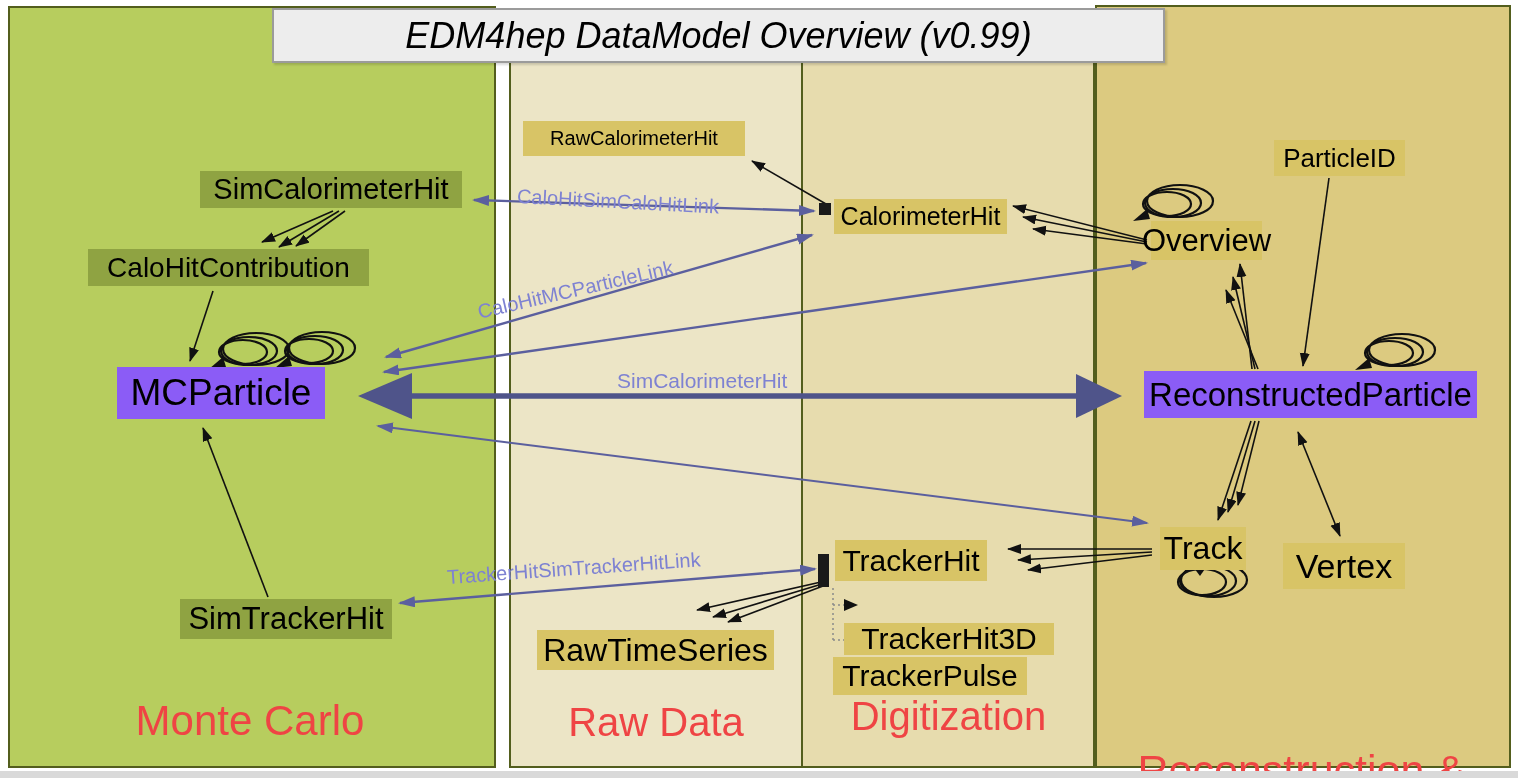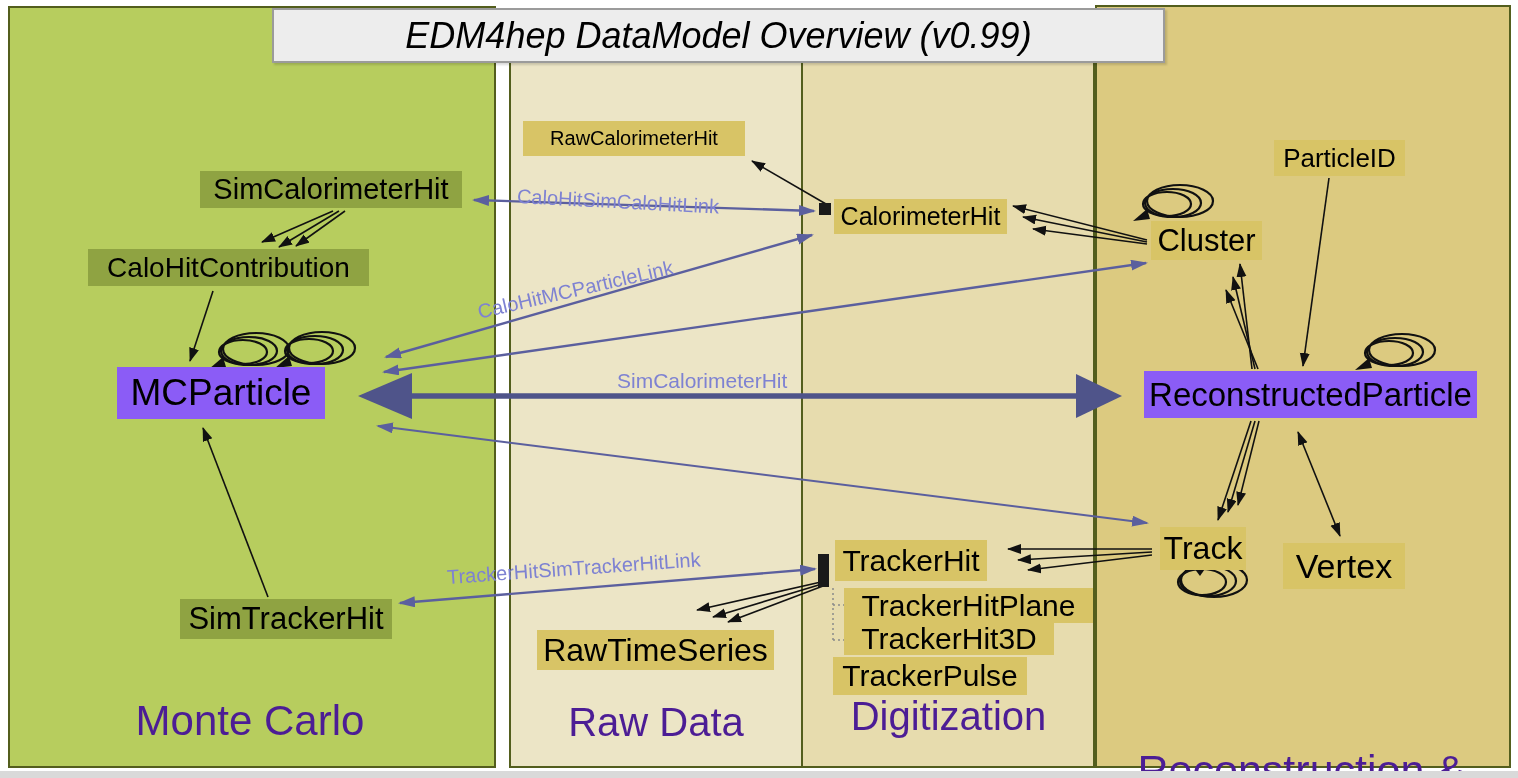--- a/index.html
+++ b/index.html
@@ -3,21 +3,21 @@
 <meta charset="utf-8">
 <style>
   html,body{margin:0;padding:0;background:#ffffff;}
   #canvas{position:relative;width:1518px;height:778px;background:#ffffff;overflow:hidden;
           font-family:"Liberation Sans",sans-serif;}
   .col{position:absolute;box-sizing:border-box;border:2px solid #535e1d;}
   .col-mc{left:8px;top:6px;width:488px;height:762px;background:#b7cd5e;}
   .col-raw{left:509px;top:61px;width:294px;height:707px;background:#ece5c6;border-right:none;}
   .col-digi{left:801px;top:61px;width:294px;height:707px;background:#e7dcae;}
   .col-reco{left:1095px;top:5px;width:416px;height:763px;background:#dcca80;}
-  .col-label{position:absolute;color:#4c1d95;white-space:pre;}
+  .col-label{position:absolute;color:#ef4444;white-space:pre;}
   .title-box{position:absolute;left:272px;top:8px;width:889px;height:51px;background:#ededed;
              border:2px solid #9b9b9b;color:#000000;font-style:italic;font-size:36px;
              display:flex;align-items:center;justify-content:center;box-shadow:2px 2px 2px rgba(0,0,0,.15);}
   .node{position:absolute;display:flex;align-items:center;justify-content:center;
         color:#000;white-space:nowrap;}
   .node-olive{background:#8fa342;}
   .node-tan{background:#d8c466;}
   .node-gray{background:#8b5cf6;}
   .link-label{position:absolute;color:#7e82d2;white-space:nowrap;transform-origin:left center;}
   svg{position:absolute;left:0;top:0;}
@@ -162,26 +162,25 @@
   <div class="node node-olive" style="left:200px;top:171px;width:262px;height:37px;font-size:29px;">SimCalorimeterHit</div>
   <div class="node node-olive" style="left:88px;top:249px;width:281px;height:37px;font-size:28px;">CaloHitContribution</div>
   <div class="node node-gray" style="left:117px;top:367px;width:208px;height:52px;font-size:37px;">MCParticle</div>
   <div class="node node-olive" style="left:180px;top:599px;width:212px;height:40px;font-size:31px;">SimTrackerHit</div>
 
   <div class="node node-tan" style="left:523px;top:121px;width:222px;height:35px;font-size:20px;">RawCalorimeterHit</div>
   <div class="node node-tan" style="left:537px;top:630px;width:237px;height:40px;font-size:32px;">RawTimeSeries</div>
 
   <div class="node node-tan" style="left:834px;top:199px;width:173px;height:35px;font-size:25px;">CalorimeterHit</div>
   <div class="node node-tan" style="left:835px;top:540px;width:152px;height:41px;font-size:30px;">TrackerHit</div>
-  <div class="node node-tan" style="left:844px;top:588px;width:249px;height:35px;font-size:30px;">TrackerHitPlane</div>
   <div class="node node-tan" style="left:844px;top:623px;width:210px;height:32px;font-size:30px;">TrackerHit3D</div>
   <div class="node node-tan" style="left:833px;top:657px;width:194px;height:38px;font-size:30px;">TrackerPulse</div>
 
   <div class="node node-tan" style="left:1274px;top:140px;width:131px;height:36px;font-size:26px;">ParticleID</div>
-  <div class="node node-tan" style="left:1151px;top:221px;width:111px;height:39px;font-size:31px;">Cluster</div>
+  <div class="node node-tan" style="left:1151px;top:221px;width:111px;height:39px;font-size:31px;">Overview</div>
   <div class="node node-gray" style="left:1144px;top:371px;width:333px;height:47px;font-size:33px;">ReconstructedParticle</div>
   <div class="node node-tan" style="left:1160px;top:527px;width:86px;height:43px;font-size:32px;">Track</div>
   <div class="node node-tan" style="left:1283px;top:543px;width:122px;height:46px;font-size:34px;">Vertex</div>
 
   <div class="link-label" style="left:517px;top:185px;font-size:20px;transform:rotate(3deg);">CaloHitSimCaloHitLink</div>
   <div class="link-label" style="left:478px;top:301px;font-size:20px;transform:rotate(-13deg);">CaloHitMCParticleLink</div>
   <div class="link-label" style="left:617px;top:369px;font-size:21px;">SimCalorimeterHit</div>
   <div class="link-label" style="left:447px;top:566px;font-size:20px;transform:rotate(-4deg);">TrackerHitSimTrackerHitLink</div>
 
   <div class="col-label" style="left:30px;top:697px;width:440px;font-size:42px;text-align:center;">Monte Carlo</div>

